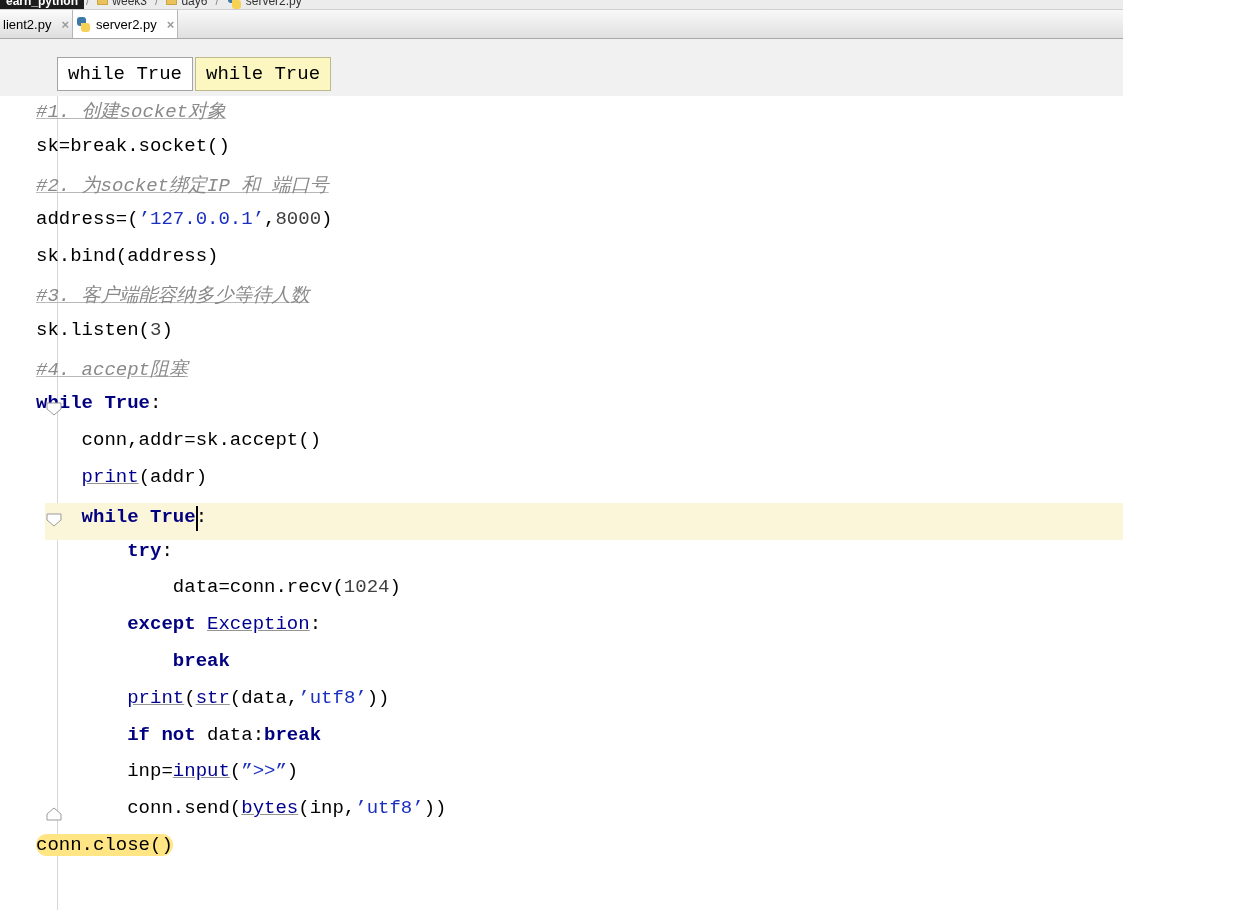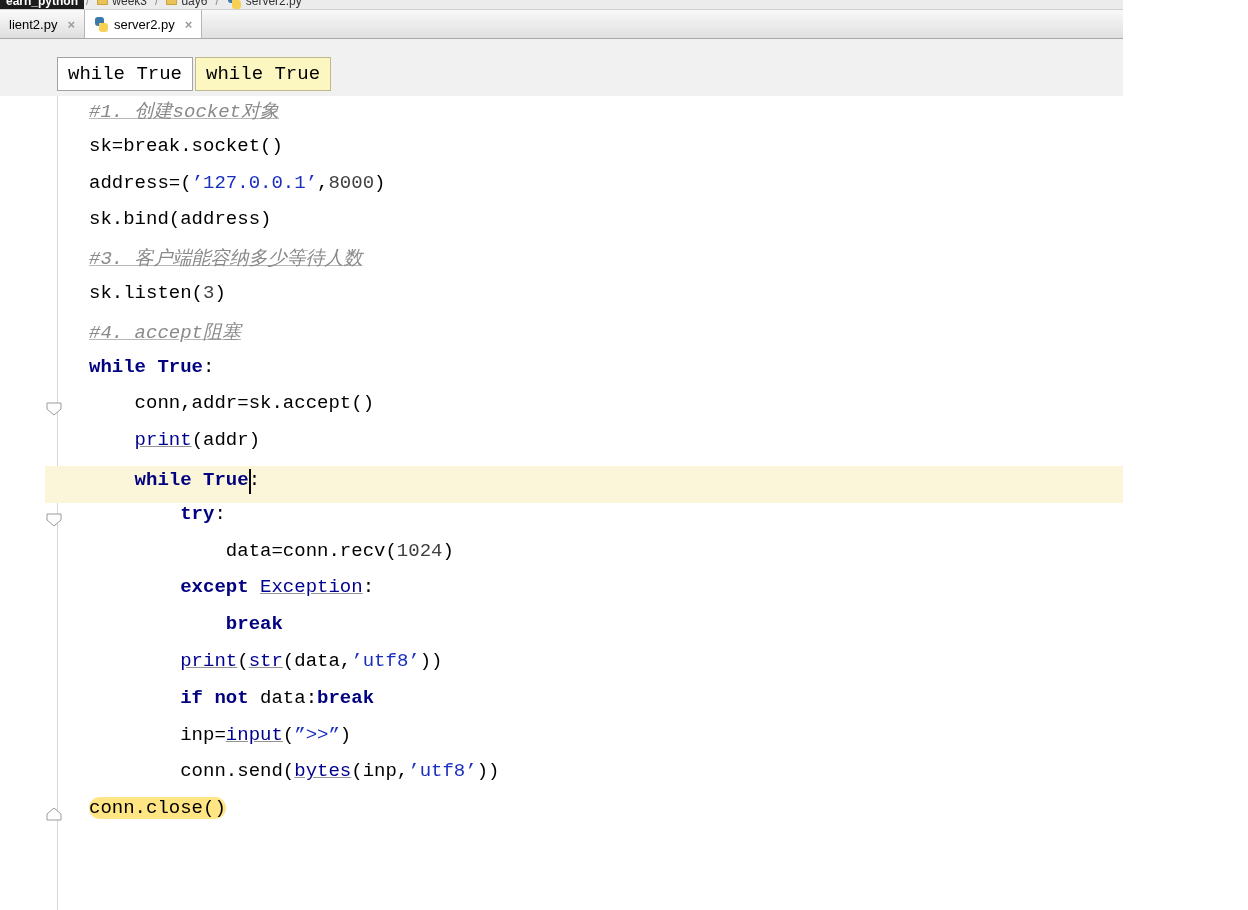--- a/index.html
+++ b/index.html
@@ -14,37 +14,37 @@
   .bc-sep{color:#8a8a8a;padding:0 2px;}
   .folder-icon{width:11px;height:8px;background:#eac25a;border-radius:1px;position:relative;display:inline-block;box-shadow:0 0 0 1px #c9a33f inset;}
   .folder-icon::before{content:"";position:absolute;top:-2px;left:0;width:5px;height:2px;background:#eac25a;border-radius:1px 1px 0 0;}
   .python-icon{position:relative;width:15px;height:15px;display:inline-block;flex:0 0 15px;}
   .python-icon::before{content:"";position:absolute;left:1px;top:0;width:9px;height:9px;background:#3c78aa;border-radius:3px 3px 0 3px;}
   .python-icon::after{content:"";position:absolute;right:1px;bottom:0;width:9px;height:9px;background:#f7d154;border-radius:0 3px 3px 3px;}
 
   
   .tab-bar{display:flex;align-items:stretch;height:28px;background:linear-gradient(#f8f8f8,#e0e0e0);
            border-bottom:1px solid #a9a9a9;}
-  .tab{display:flex;align-items:center;gap:5px;padding:0 9px;font-size:13px;color:#000;
+  .tab{display:flex;align-items:center;gap:5px;padding:0 3px;font-size:13px;color:#000;
        border-right:1px solid #b6b6b6;background:linear-gradient(#fbfbfb,#dedede);cursor:default;}
   .tab.active{background:#ffffff;}
   .tab-close{color:#9a9a9a;font-weight:bold;font-size:13px;margin-left:5px;line-height:1;}
 
   
   .chrome-area{height:57px;background:#f1f1f1;}
   .popup-boxes{display:flex;padding:18px 0 0 57px;}
   .pbox{font:19px "Liberation Mono","DejaVu Sans Mono",monospace;height:32px;line-height:32px;
         padding:0 10px;border:1px solid #a3a3a3;background:#ffffff;color:#000;white-space:pre;}
   .pbox.highlight{background:#fcf6c1;border-color:#bdb98c;margin-left:2px;}
 
   
   .editor{position:relative;height:815px;background:#ffffff;overflow:hidden;}
   .gutter-line{position:absolute;left:57px;top:0;bottom:0;width:1px;background:#d6d6d6;z-index:0;}
   .code{position:absolute;top:2px;left:0;right:0;z-index:1;}
-  .line{height:36.8px;line-height:36.8px;padding-left:89px;white-space:pre;
+  .line{height:36.8px;line-height:36.8px;padding-left:36px;white-space:pre;
         font:19px "Liberation Mono","DejaVu Sans Mono",monospace;color:#000;}
   .line.current{background:linear-gradient(to right,rgba(0,0,0,0) 45px,#fbf5da 45px);}
   .seg-p{color:#000000;}
   .seg-k{color:#000080;font-weight:bold;}
   .seg-s{color:#1a2fc0;}
   .seg-n{color:#404040;}
   .seg-c{color:#8a8a8a;font-style:italic;text-decoration:underline;text-decoration-color:#b8b8b8;}
   .seg-b{color:#000090;text-decoration:underline;text-decoration-color:#949494;}
   .seg-f{background:#ffe584;color:#000;border-radius:11px;}
   .caret{display:inline-block;width:0;height:25px;border-left:2px solid #000;
@@ -96,20 +96,21 @@
         <div class="pbox">while True</div>
         <div class="pbox highlight">while True</div>
       </div>
   </div>
 
   <div class="editor">
     <div class="gutter-line"></div>
     <div class="code" id="code">
         <div class="line"><span class="seg-c">#1. 创建socket对象</span></div>
         <div class="line"><span class="seg-p">sk=break.socket()</span></div>
+        <div class="line"><span class="seg-c">#2. 为socket绑定IP 和 端口号</span></div>
         <div class="line"><span class="seg-p">address=(</span><span class="seg-s">’127.0.0.1’</span><span class="seg-p">,</span><span class="seg-n">8000</span><span class="seg-p">)</span></div>
         <div class="line"><span class="seg-p">sk.bind(address)</span></div>
         <div class="line"><span class="seg-c">#3. 客户端能容纳多少等待人数</span></div>
         <div class="line"><span class="seg-p">sk.listen(</span><span class="seg-n">3</span><span class="seg-p">)</span></div>
         <div class="line"><span class="seg-c">#4. accept阻塞</span></div>
         <div class="line"><span class="seg-k">while True</span><span class="seg-p">:</span></div>
         <div class="line"><span class="seg-p">    conn,addr=sk.accept()</span></div>
         <div class="line"><span class="seg-p">    </span><span class="seg-b">print</span><span class="seg-p">(addr)</span></div>
         <div class="line current"><span class="seg-p">    </span><span class="seg-k">while True</span><span class="caret"></span><span class="seg-p">:</span></div>
         <div class="line"><span class="seg-p">        </span><span class="seg-k">try</span><span class="seg-p">:</span></div>

